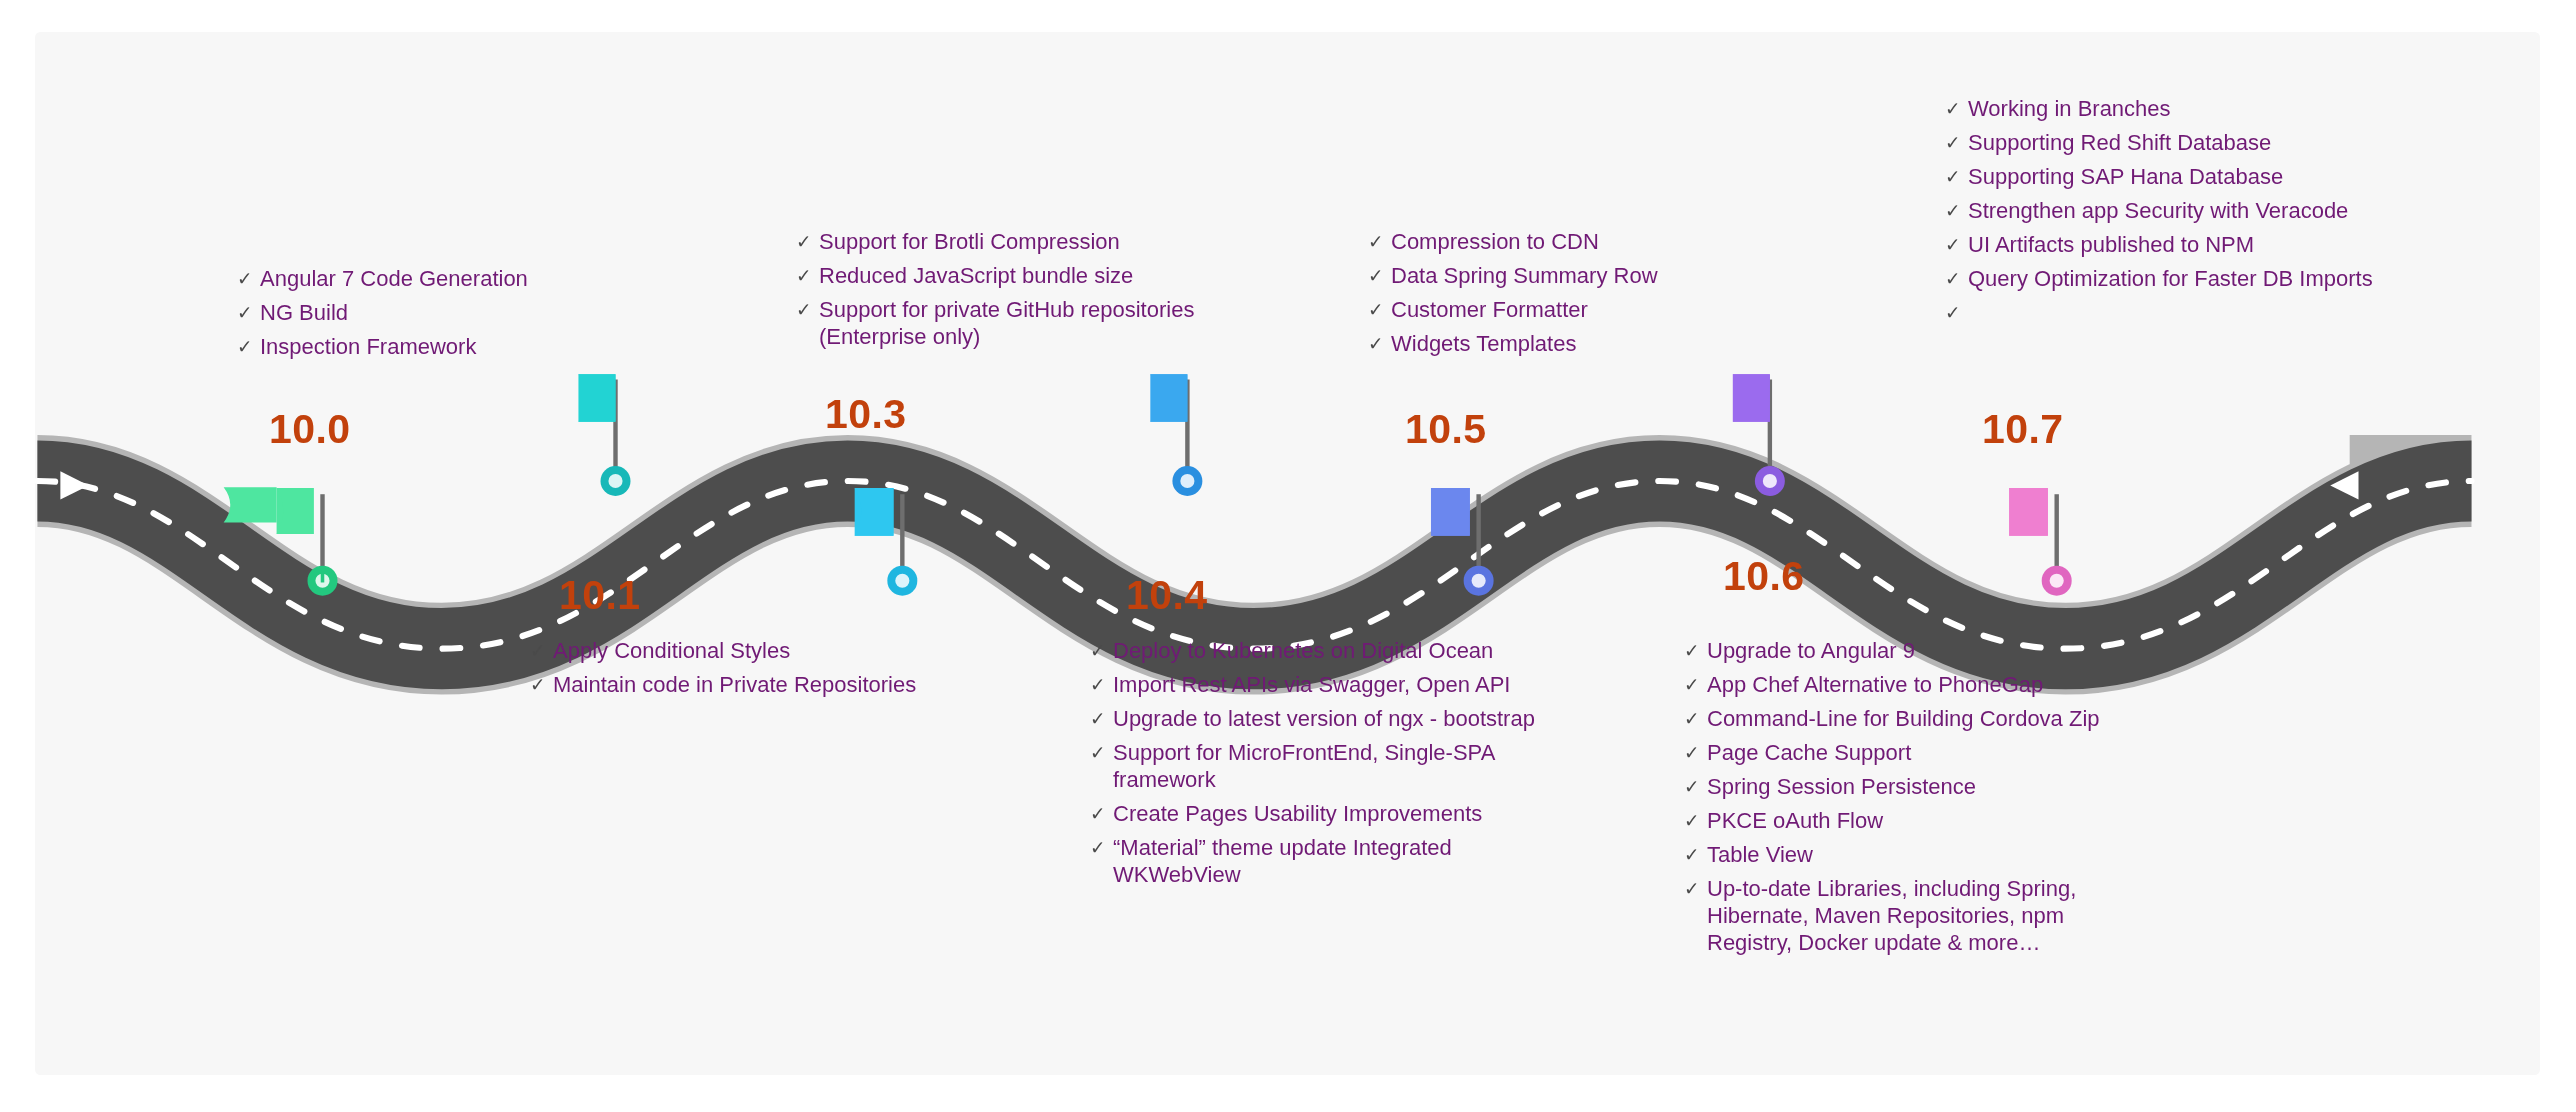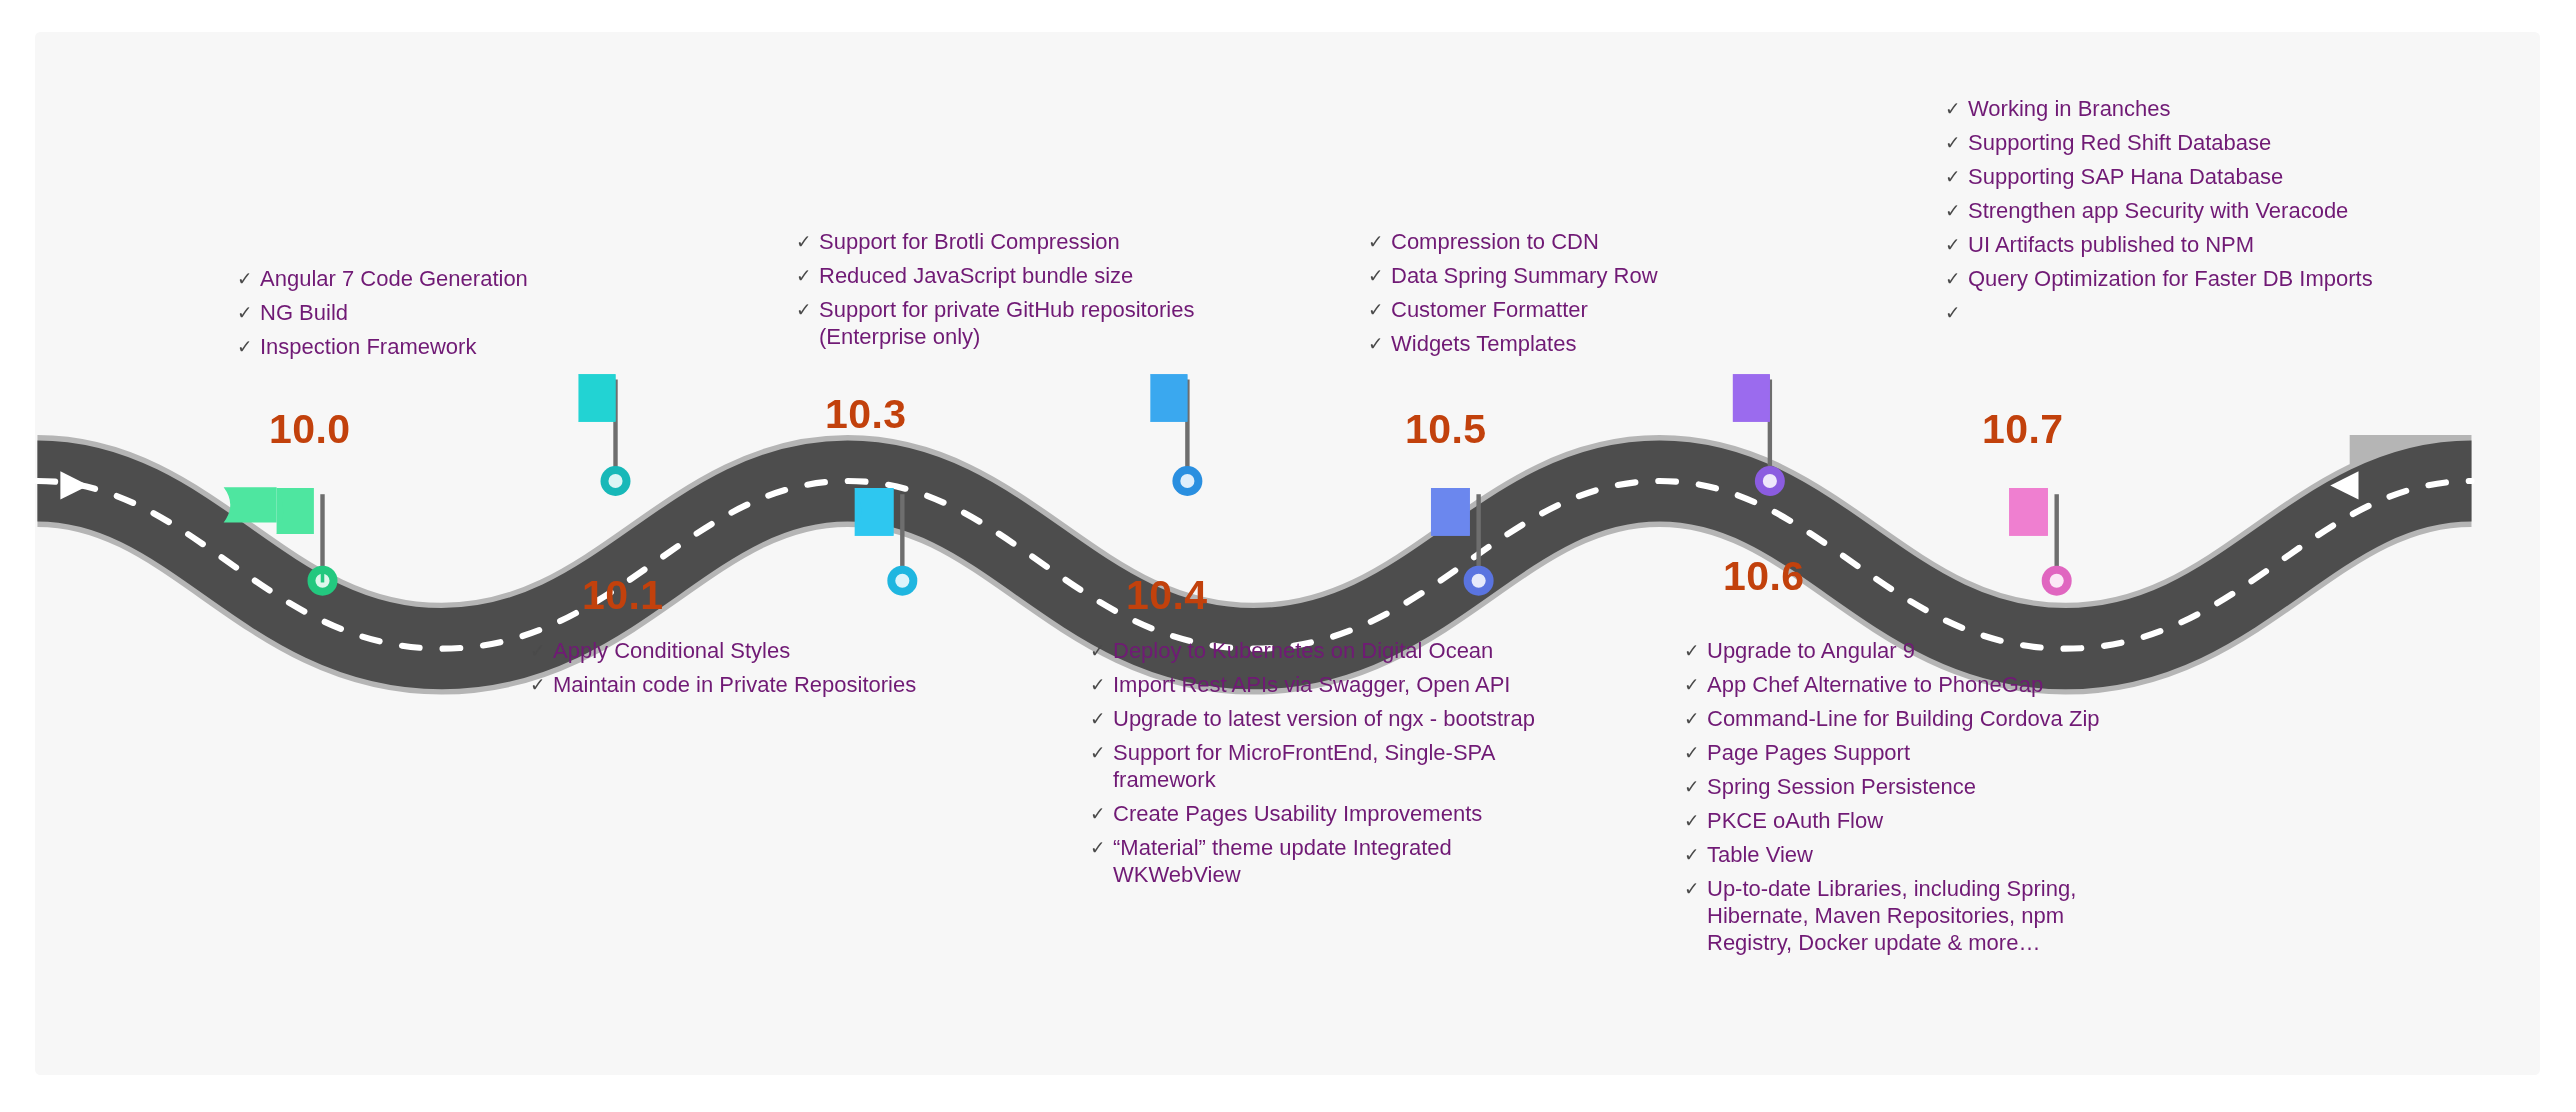--- a/index.html
+++ b/index.html
@@ -124,21 +124,21 @@
     <circle cx="2005" cy="545" r="8" fill="#ffffff" opacity="0.85"></circle>
 
     <line x1="2330" y1="660" x2="2330" y2="560" stroke="#6e6e6e" stroke-width="5"></line>
     <path d="M 2276 553 L 2320 553 L 2320 607 L 2276 607 Q 2291 580 2276 553 Z" fill="#ef7fd0"></path>
     <polygon points="2276,553 2320,553 2320,607 2276,607" fill="#ef7fd0"></polygon>
     <circle cx="2330" cy="658" r="17" fill="#e066c0"></circle>
     <circle cx="2330" cy="658" r="8" fill="#ffffff" opacity="0.85"></circle>
   </svg>
 
   <div class="milestone-label" style="left:269px; top:406px;">10.0</div>
-  <div class="milestone-label" style="left:582px; top:572px;">10.1</div>
+  <div class="milestone-label" style="left:559px; top:572px;">10.1</div>
   <div class="milestone-label" style="left:825px; top:391px;">10.3</div>
   <div class="milestone-label" style="left:1126px; top:572px;">10.4</div>
   <div class="milestone-label" style="left:1405px; top:406px;">10.5</div>
   <div class="milestone-label" style="left:1723px; top:553px;">10.6</div>
   <div class="milestone-label" style="left:1982px; top:406px;">10.7</div>
 
   <div class="item-block" style="left:237px; top:265px; width:415px;">
     <div class="item-row">
       <span class="check">✓</span>
       <span class="item-text">Angular 7 Code Generation</span>
@@ -236,21 +236,21 @@
     <div class="item-row">
       <span class="check">✓</span>
       <span class="item-text">App Chef Alternative to PhoneGap</span>
     </div>
     <div class="item-row">
       <span class="check">✓</span>
       <span class="item-text">Command-Line for Building Cordova Zip</span>
     </div>
     <div class="item-row">
       <span class="check">✓</span>
-      <span class="item-text">Page Pages Support</span>
+      <span class="item-text">Page Cache Support</span>
     </div>
     <div class="item-row">
       <span class="check">✓</span>
       <span class="item-text">Spring Session Persistence</span>
     </div>
     <div class="item-row">
       <span class="check">✓</span>
       <span class="item-text">PKCE oAuth Flow</span>
     </div>
     <div class="item-row">

